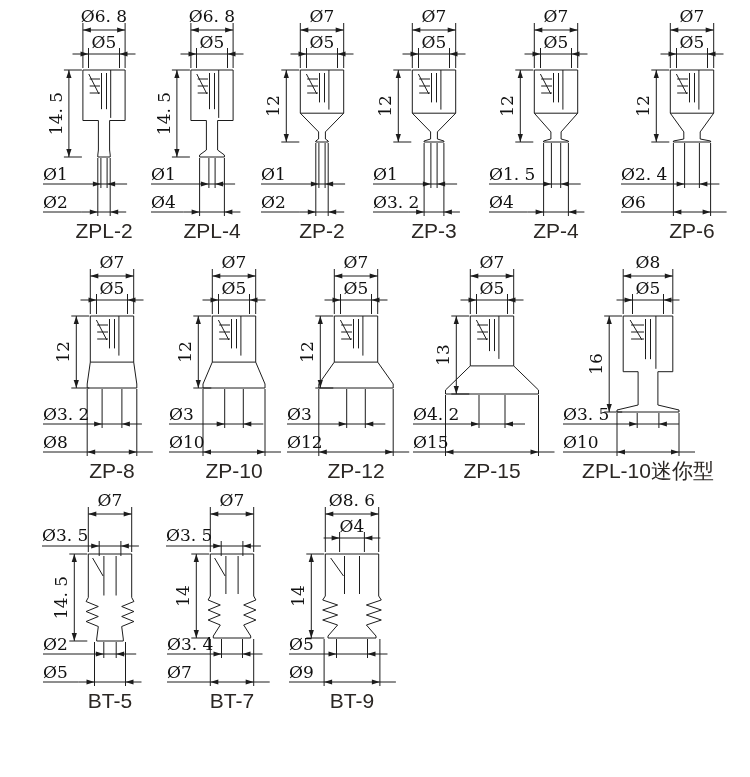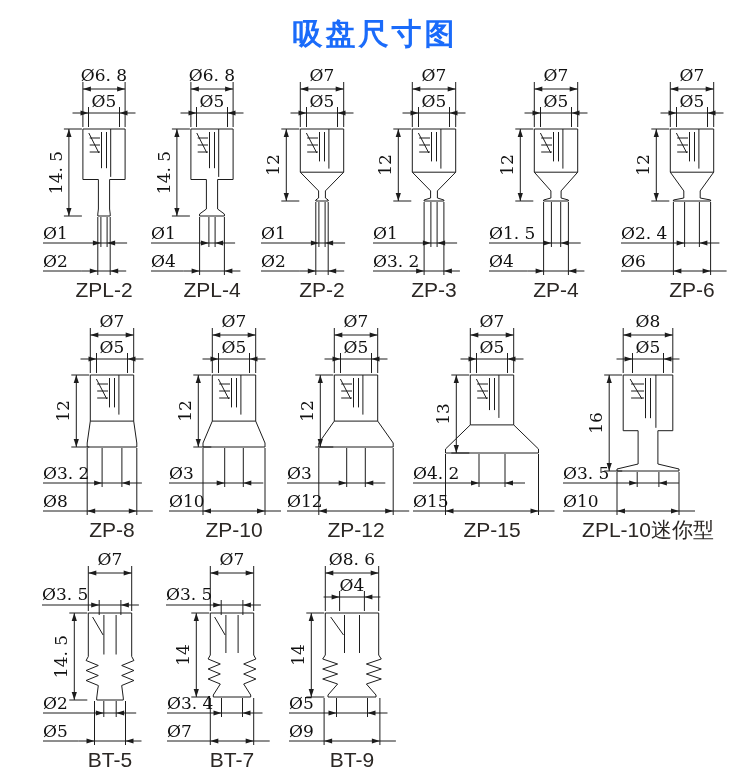--- a/index.html
+++ b/index.html
@@ -14,21 +14,20 @@
   svg{display:block;overflow:visible;}
   svg line, svg path, svg polyline{stroke:#1c1c1c;stroke-width:1;fill:none;}
   svg polygon{fill:#1c1c1c;stroke:none;}
   svg text.dim{font-family:"DejaVu Serif","Liberation Serif",serif;font-size:17px;fill:#111111;}
   svg text.model{font-family:"Liberation Sans",sans-serif;font-size:21px;fill:#2b2724;}
 </style>
 </head>
 <body>
 
 <div class="page">
-  <h1 class="page-title">吸盘尺寸图</h1>
   <div class="grid" id="grid">
       <div class="row row1">
         <div class="cell">
           <svg width="108" height="238" viewBox="0 0 108 238">
             <g>
               <line x1="42.9" y1="22" x2="85.1" y2="22"></line>
               <polygon points="42.9,22 50.9,19.4 50.9,24.6"></polygon>
               <polygon points="85.1,22 77.1,19.4 77.1,24.6"></polygon>
               <line x1="42.9" y1="15" x2="42.9" y2="60"></line>
               <line x1="85.1" y1="15" x2="85.1" y2="60"></line>

